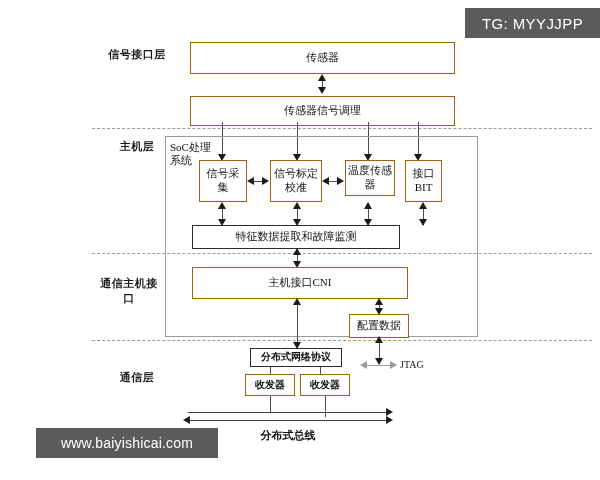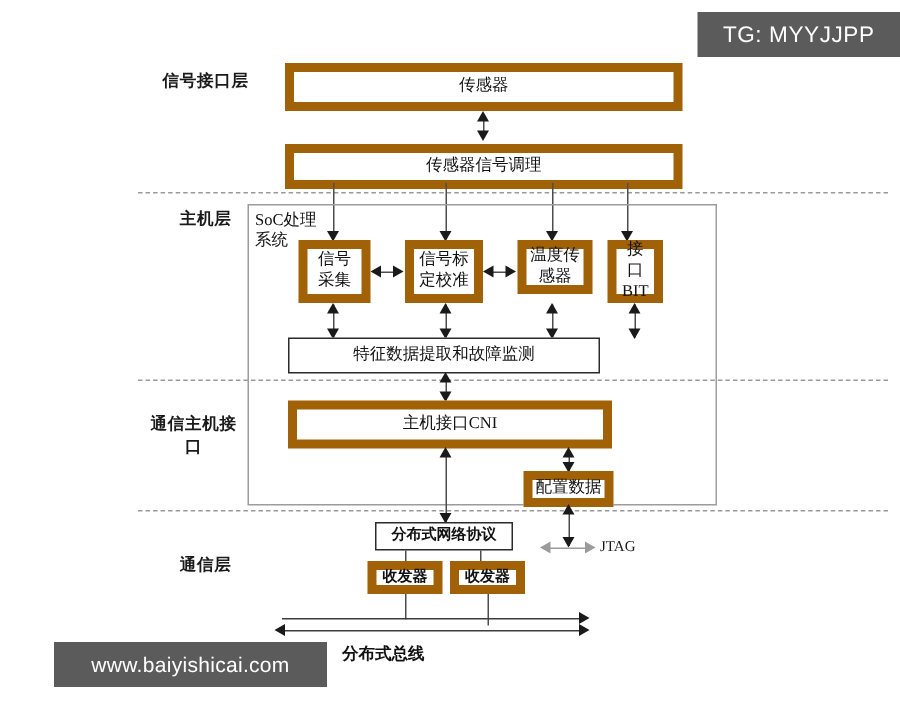--- a/index.html
+++ b/index.html
@@ -33,21 +33,21 @@
     left: 92px;
     width: 500px;
     height: 0;
     border-top: 1px dashed #9a9a9a;
   }
 
   
   .box {
     position: absolute;
     box-sizing: border-box;
-    border: 6px solid #a16207;
+    border: 1px solid #a16207;
     background: #ffffff;
     display: flex;
     align-items: center;
     justify-content: center;
     text-align: center;
     font-size: 11px;
     color: #111111;
     line-height: 1.25;
     padding: 1px 2px;
   }
@@ -127,21 +127,21 @@
     position: absolute;
     font-size: 10px;
     color: #1a1a1a;
     font-family: "Liberation Serif", serif;
   }
   .bus-label {
     position: absolute;
     font-size: 11px;
     font-weight: bold;
     color: #111111;
-    text-align: left;
+    text-align: center;
   }
 
   
   .watermark {
     position: absolute;
     background: #5b5b5b;
     color: #ffffff;
     font-family: "Liberation Sans", sans-serif;
     display: flex;
     align-items: center;

